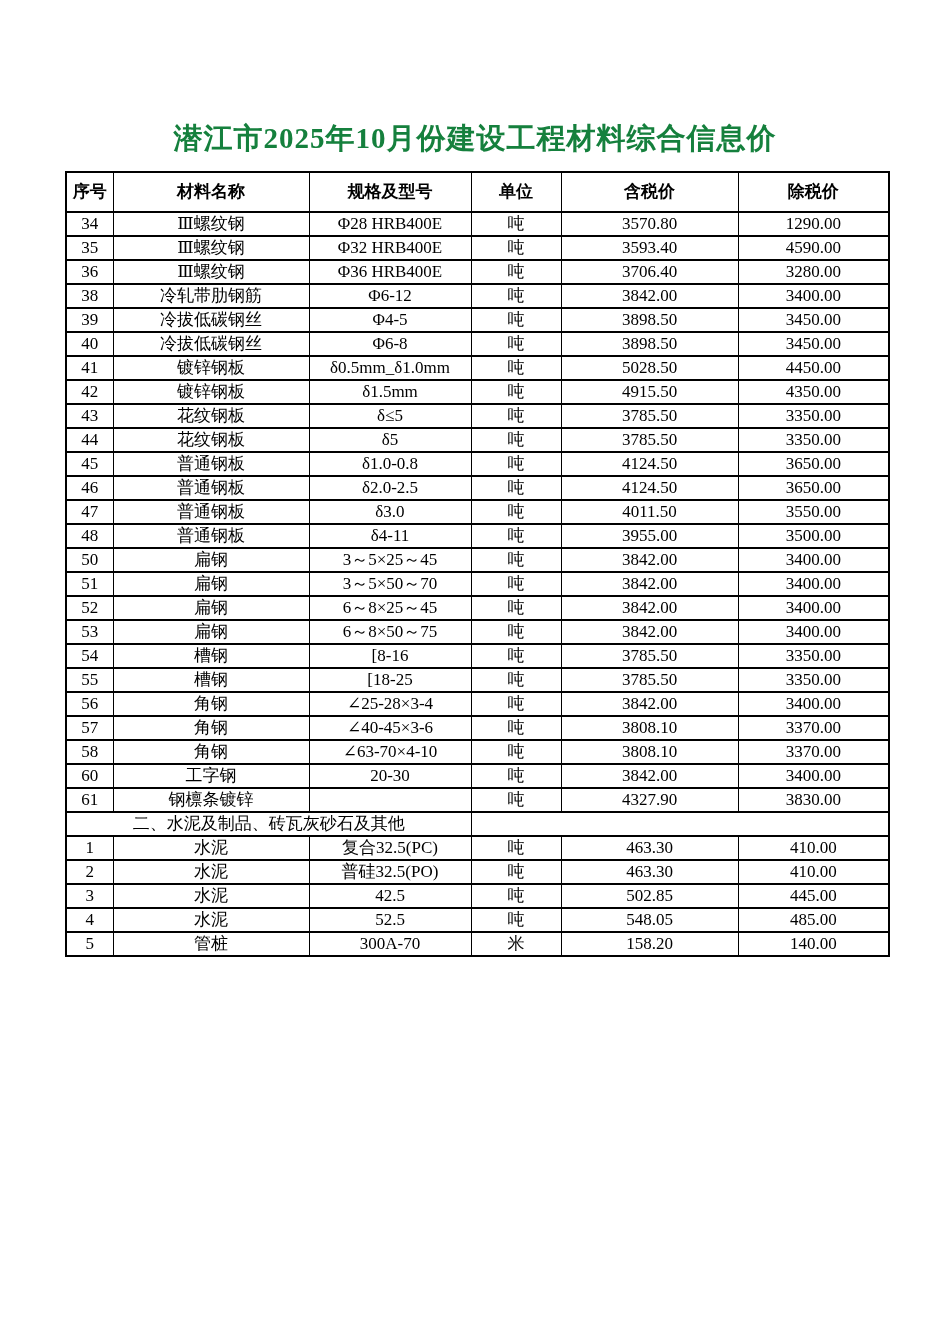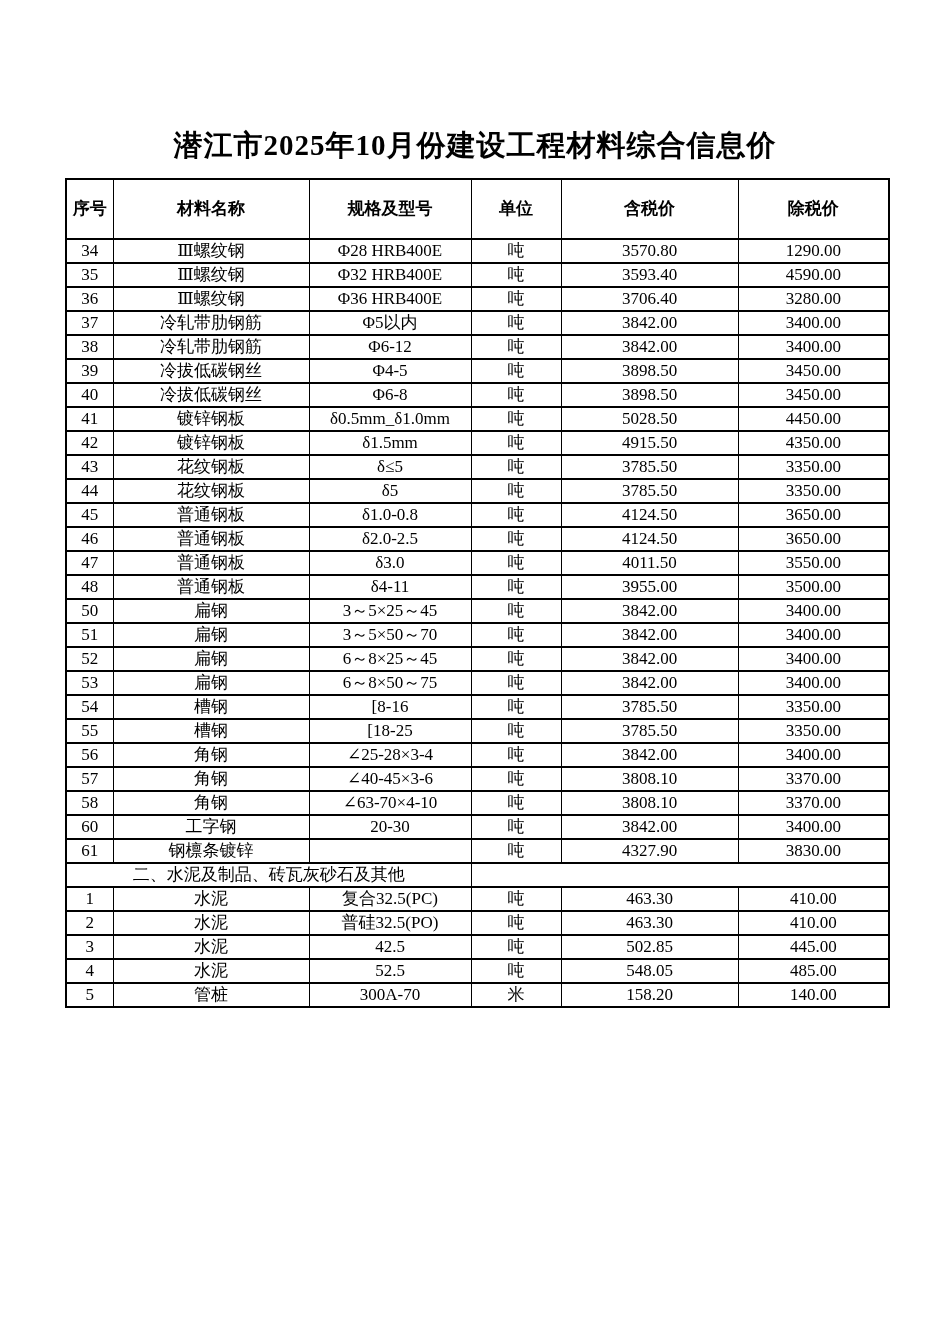--- a/index.html
+++ b/index.html
@@ -10,27 +10,27 @@
   .page {
     position: relative;
     width: 950px;
     height: 1344px;
     background: #ffffff;
     color: #000000;
     font-family: "Liberation Serif", "DejaVu Serif", serif;
     overflow: hidden;
   }
   .title {
-    margin: 12px;
+    margin: 5px;
     padding-top: 114px;
     text-align: center;
     font-size: 29px;
     font-weight: bold;
     letter-spacing: 1px;
-    color: #000000;
+    color: #15803d;
     font-family: "Liberation Serif", "DejaVu Serif", serif;
   }
   table.price-table {
     border-collapse: collapse;
     table-layout: fixed;
     width: 823px;
     margin: 12px 0 0 65px;
     border: 2px solid #000000;
   }
   table.price-table th,
@@ -40,21 +40,21 @@
     border-top: 2px solid #000000;
     border-bottom: 2px solid #000000;
     padding: 0 2px;
     text-align: center;
     vertical-align: middle;
     font-size: 17px;
     line-height: 1.1;
     white-space: nowrap;
     overflow: hidden;
   }
-  table.price-table thead tr { height: 60px; }
+  table.price-table thead tr { height: 40px; }
   table.price-table thead th { font-weight: bold; }
   table.price-table tbody tr { height: 24px; }
   td.section-label {
     text-align: left;
     font-weight: normal;
     padding-left: 3px;
   }
 </style>
 </head>
 <body>
@@ -101,28 +101,20 @@
         </tr>
         <tr>
           <td>36</td>
           <td>Ⅲ螺纹钢</td>
           <td>Φ36 HRB400E</td>
           <td>吨</td>
           <td>3706.40</td>
           <td>3280.00</td>
         </tr>
         <tr>
-          <td>37</td>
-          <td>冷轧带肋钢筋</td>
-          <td>Φ5以内</td>
-          <td>吨</td>
-          <td>3842.00</td>
-          <td>3400.00</td>
-        </tr>
-        <tr>
           <td>38</td>
           <td>冷轧带肋钢筋</td>
           <td>Φ6-12</td>
           <td>吨</td>
           <td>3842.00</td>
           <td>3400.00</td>
         </tr>
         <tr>
           <td>39</td>
           <td>冷拔低碳钢丝</td>

